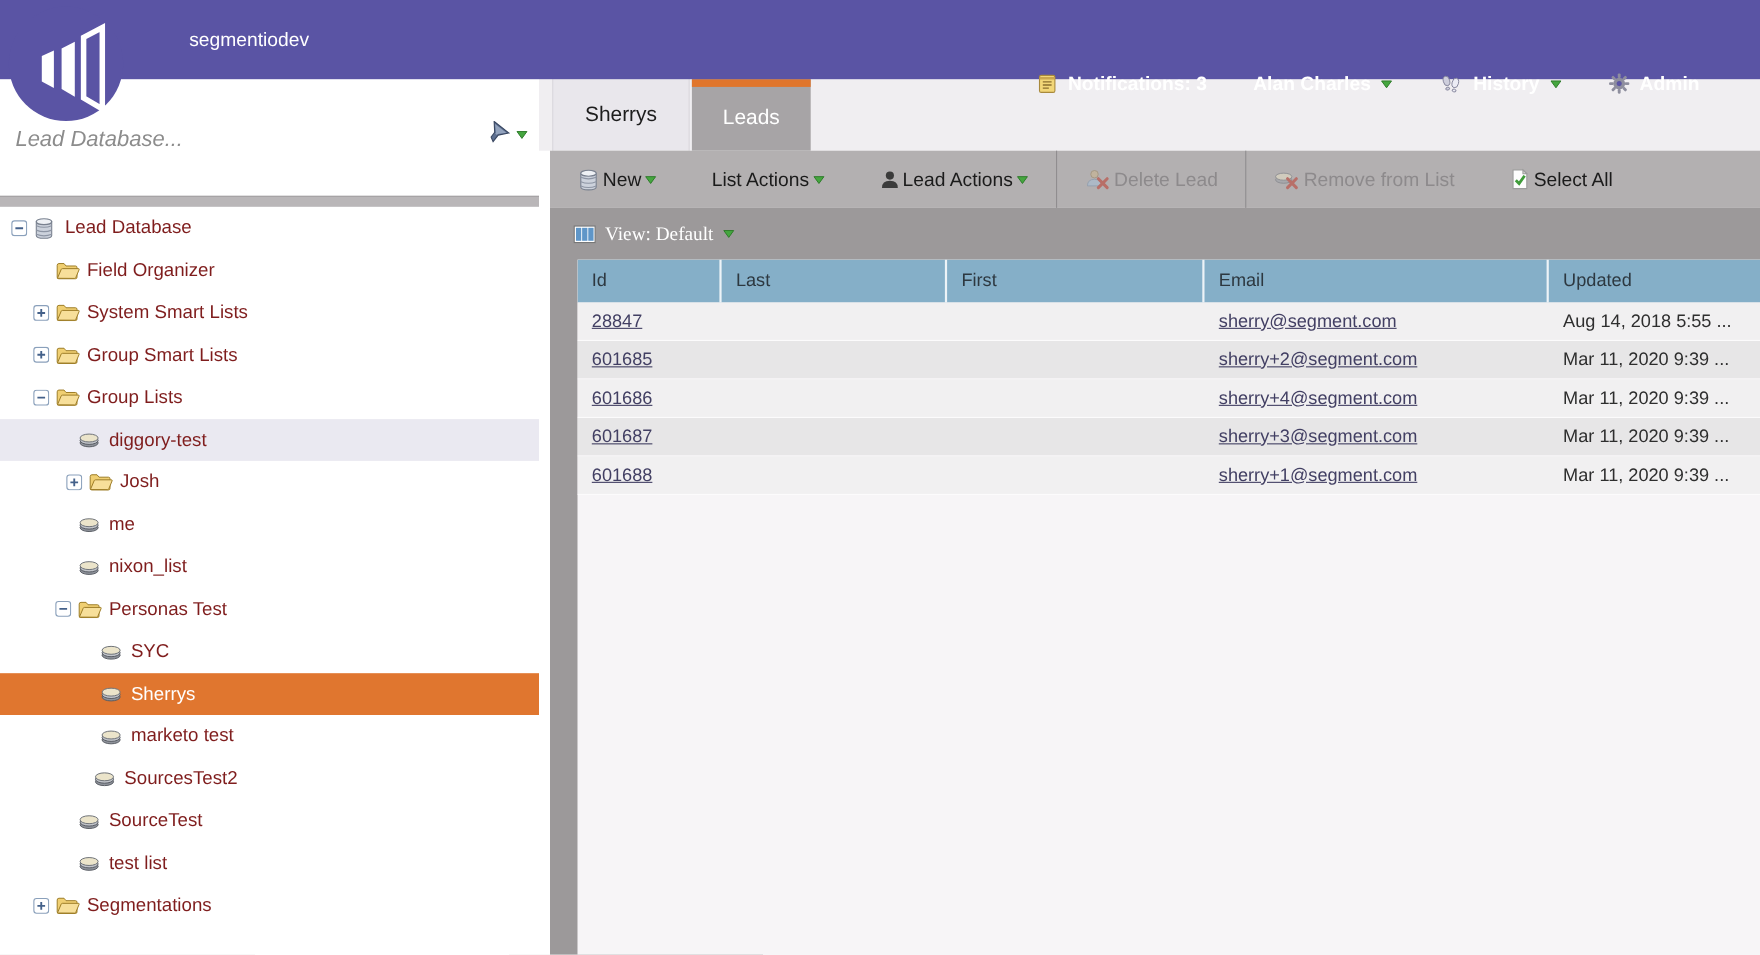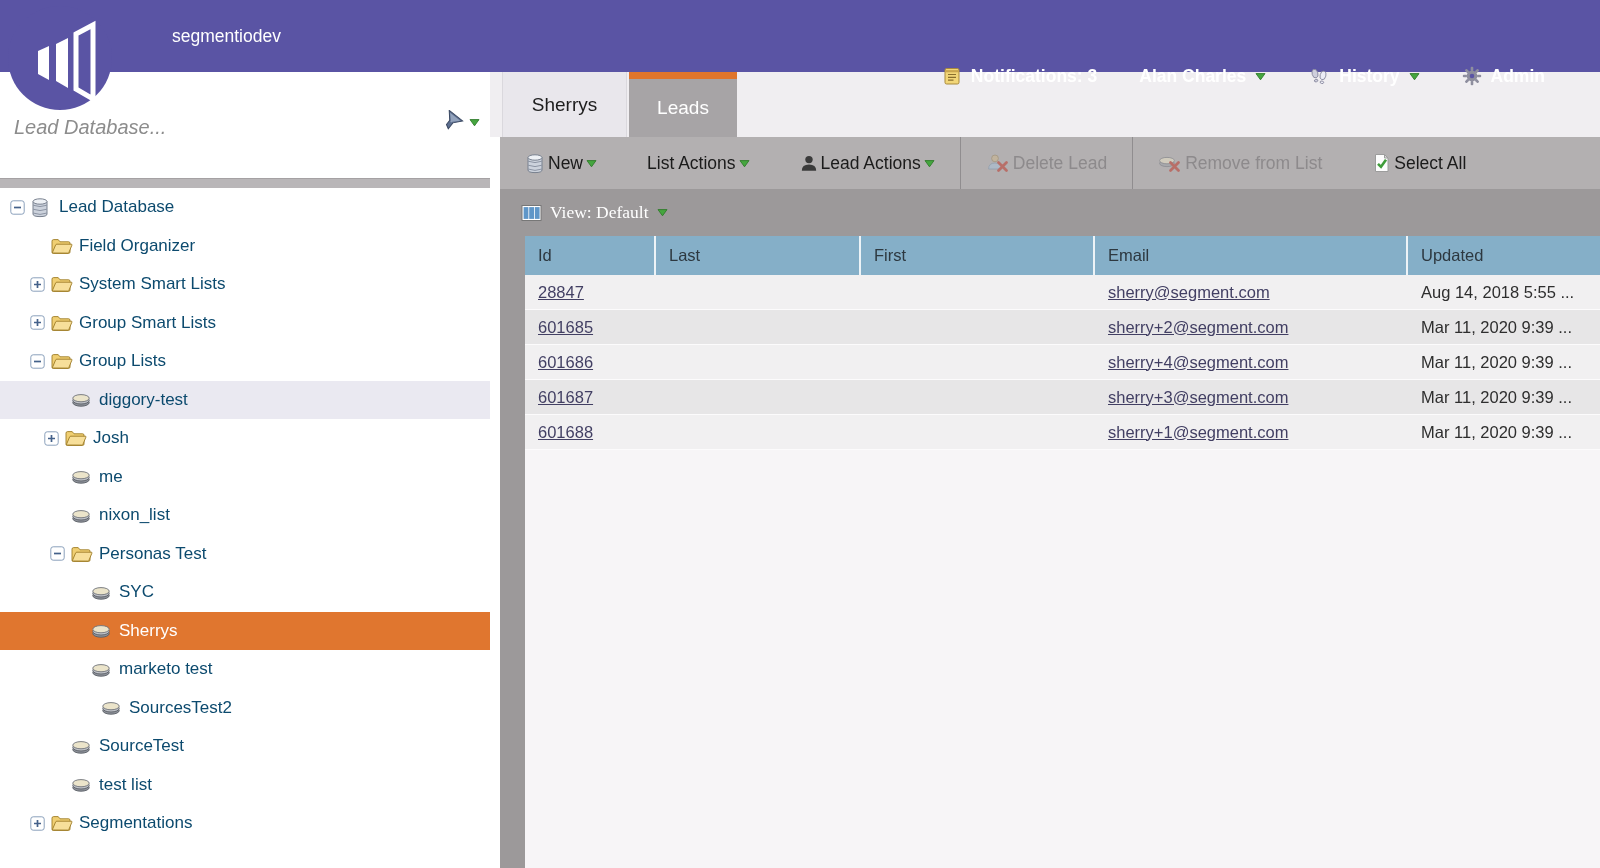--- a/index.html
+++ b/index.html
@@ -18,21 +18,21 @@
   .hitem { display:flex; align-items:center; gap:9px; cursor:pointer; white-space:nowrap; }
   .hitem .ic { display:flex; }
   
   .sidebar { position:absolute; left:0; top:72px; width:490px; bottom:0; background:#fff; }
   .search-row { position:relative; height:106px; }
   input.search { position:absolute; left:14px; top:34px; width:400px; height:42px; border:none; outline:none;
                  font-size:20px; color:#444; background:transparent; font-family:"Liberation Sans",sans-serif; }
   input.search::placeholder { color:#8c8c8c; font-style:italic; }
   .search-tools { position:absolute; right:10px; top:38px; display:flex; align-items:center; gap:4px; cursor:pointer; }
   .sidebar-divider { height:10px; background:#B9B6B8; border-top:1px solid #A5A1A3; }
-  .tree-row { height:38.5px; display:flex; align-items:center; font-size:17px; color:#0c4a6e; cursor:pointer; }
+  .tree-row { height:38.5px; display:flex; align-items:center; font-size:17px; color:#7f1d1d; cursor:pointer; }
   .tree-row.highlighted { background:#EAE9F1; }
   .tree-row.selected { background:#E0762F; color:#fff; }
   .tg { width:15px; height:15px; margin-right:5px; flex:none; display:flex; align-items:center; }
   .tg.spacer { visibility:hidden; }
   .ticon { width:23px; margin-right:6px; flex:none; display:flex; align-items:center; }
   
   .main { position:absolute; left:490px; top:72px; right:0; bottom:0; background:#fff; }
   .tabstrip { position:absolute; top:0; left:0; right:0; height:65px; background:#F0EEF1; }
   .tab { position:absolute; top:0; height:65px; display:flex; align-items:center; justify-content:center;
          font-size:19px; cursor:pointer; }
@@ -240,21 +240,21 @@
         </span>
         <span class="ticon">
           <svg width="22" height="19" viewBox="0 0 22 19">
             <ellipse cx="11" cy="12.6" rx="8.2" ry="3.6" fill="#8f939b" stroke="#585c63" stroke-width="0.9"></ellipse>
             <ellipse cx="11" cy="10.4" rx="8.2" ry="3.6" fill="#c2c5cb" stroke="#585c63" stroke-width="0.9"></ellipse>
             <ellipse cx="11" cy="8.2" rx="8.2" ry="3.6" fill="#ebe4ca" stroke="#6e7278" stroke-width="0.9"></ellipse>
           </svg>
         </span>
         <span>diggory-test</span>
       </div>
-      <div class="tree-row" style="padding-left: 44px;">
+      <div class="tree-row" style="padding-left: 60px;">
         <span class="tg">
           <svg width="15" height="15" viewBox="0 0 15 15">
             <rect x="0.8" y="0.8" width="13.4" height="13.4" rx="2.4" fill="#fff" stroke="#8aa0bb"></rect>
             <path d="M4 7.5 H11 M7.5 4 V11" stroke="#44618a" stroke-width="1.7"></path>
           </svg>
         </span>
         <span class="ticon">
           <svg width="23" height="20" viewBox="0 0 23 20">
             <path d="M2 5.2 Q2 3.6 3.6 3.6 L8.2 3.6 L10 5.8 L18.6 5.8 Q20 5.8 20 7.2 L20 16 Q20 17.4 18.6 17.4 L3.4 17.4 Q2 17.4 2 16 Z" fill="#f0cf72" stroke="#9d7c26" stroke-width="0.9"></path>
             <path d="M2.2 17 L5.6 9 Q5.9 8.2 6.8 8.2 L21.2 8.2 Q22.3 8.2 21.9 9.2 L18.9 16.4 Q18.6 17.1 17.8 17.1 Z" fill="#f7df9a" stroke="#9d7c26" stroke-width="0.9"></path>
@@ -350,21 +350,21 @@
         </span>
         <span class="ticon">
           <svg width="22" height="19" viewBox="0 0 22 19">
             <ellipse cx="11" cy="12.6" rx="8.2" ry="3.6" fill="#8f939b" stroke="#585c63" stroke-width="0.9"></ellipse>
             <ellipse cx="11" cy="10.4" rx="8.2" ry="3.6" fill="#c2c5cb" stroke="#585c63" stroke-width="0.9"></ellipse>
             <ellipse cx="11" cy="8.2" rx="8.2" ry="3.6" fill="#ebe4ca" stroke="#6e7278" stroke-width="0.9"></ellipse>
           </svg>
         </span>
         <span>marketo test</span>
       </div>
-      <div class="tree-row" style="padding-left: 80px;">
+      <div class="tree-row" style="padding-left: 64px;">
         <span class="tg spacer">
           <svg width="15" height="15" viewBox="0 0 15 15">
             <rect x="0.8" y="0.8" width="13.4" height="13.4" rx="2.4" fill="#fff" stroke="#8aa0bb"></rect>
             <path d="M4 7.5 H11 M7.5 4 V11" stroke="#44618a" stroke-width="1.7"></path>
           </svg>
         </span>
         <span class="ticon">
           <svg width="22" height="19" viewBox="0 0 22 19">
             <ellipse cx="11" cy="12.6" rx="8.2" ry="3.6" fill="#8f939b" stroke="#585c63" stroke-width="0.9"></ellipse>
             <ellipse cx="11" cy="10.4" rx="8.2" ry="3.6" fill="#c2c5cb" stroke="#585c63" stroke-width="0.9"></ellipse>

